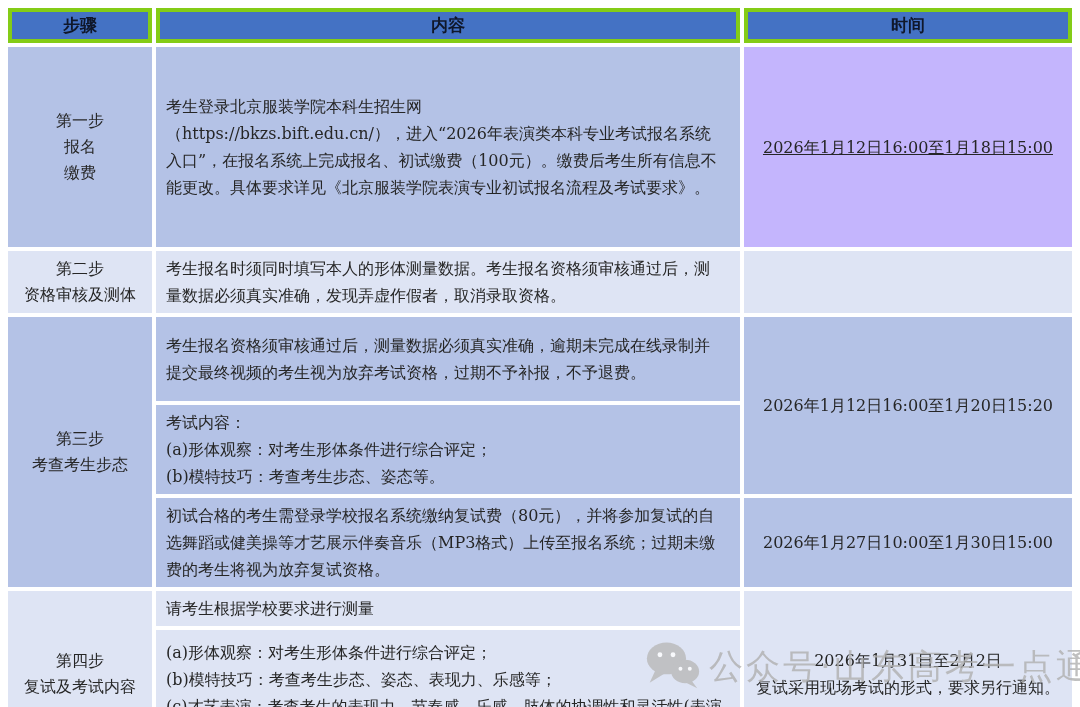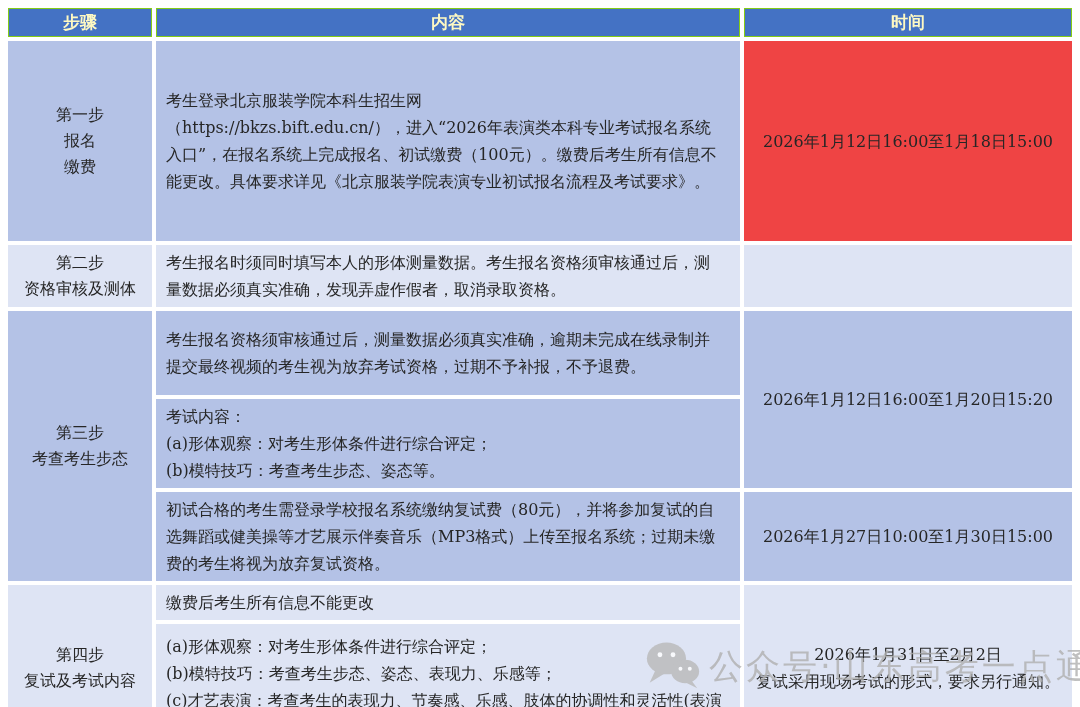--- a/index.html
+++ b/index.html
@@ -16,22 +16,22 @@
     border-collapse:separate;
     border-spacing:4px;
     table-layout:fixed;
   }
   col.c-step{width:144px;}
   col.c-content{width:584px;}
   col.c-time{width:328px;}
 
   th.hdr{
     background:#4472c4;
-    border:1px solid #84cc16;
-    color:#fef9c3;
+    border:4px solid #84cc16;
+    color:#0f172a;
     font-size:17px;
     font-weight:bold;
     text-align:center;
     vertical-align:middle;
     padding:2px;
   }
   td{
     vertical-align:middle;
     font-size:16px;
     line-height:27px;
@@ -46,21 +46,21 @@
   td.content{
     text-align:left;
     padding:4px 16px 4px 10px;
   }
   td.time{
     text-align:center;
     padding:2px 6px;
   }
   .band-dark{background:#b4c2e6;}
   .band-light{background:#dee4f4;margin-left:36px;}
-  .band-mid{background:#ef4444;}
+  .band-mid{background:#c4b5fd;text-decoration:underline;}
 
   tr.h-header{height:28px;}
   tr.h-r1{height:200px;}
   tr.h-r2{height:60px;}
   tr.h-r3a{height:84px;}
   tr.h-r3b{height:81px;margin-left:20px;}
   tr.h-r3c{height:75px;}
   tr.h-r4a{height:35px;}
   tr.h-r4b{height:126px;}
 
@@ -127,21 +127,21 @@
 (b)模特技巧：考查考生步态、姿态等。</td>
   </tr>
   <tr class="h-r3c">
     <td class="content band-dark">初试合格的考生需登录学校报名系统缴纳复试费（80元），并将参加复试的自选舞蹈或健美操等才艺展示伴奏音乐（MP3格式）上传至报名系统；过期未缴费的考生将视为放弃复试资格。</td>
     <td class="time band-dark">2026年1月27日10:00至1月30日15:00</td>
   </tr>
 
   <tr class="h-r4a">
     <td class="step band-light" rowspan="2">第四步
 复试及考试内容</td>
-    <td class="content band-light">缴费后考生所有信息不能更改</td>
+    <td class="content band-light">请考生根据学校要求进行测量</td>
     <td class="time band-light" rowspan="2">2026年1月31日至2月2日
 复试采用现场考试的形式，要求另行通知。</td>
   </tr>
   <tr class="h-r4b">
     <td class="content band-light">(a)形体观察：对考生形体条件进行综合评定；
 (b)模特技巧：考查考生步态、姿态、表现力、乐感等；
 (c)才艺表演：考查考生的表现力、节奏感、乐感、肢体的协调性和灵活性(表演服装自备、表演时长2分钟以内)；</td>
   </tr>
 </tbody>
   </table>

